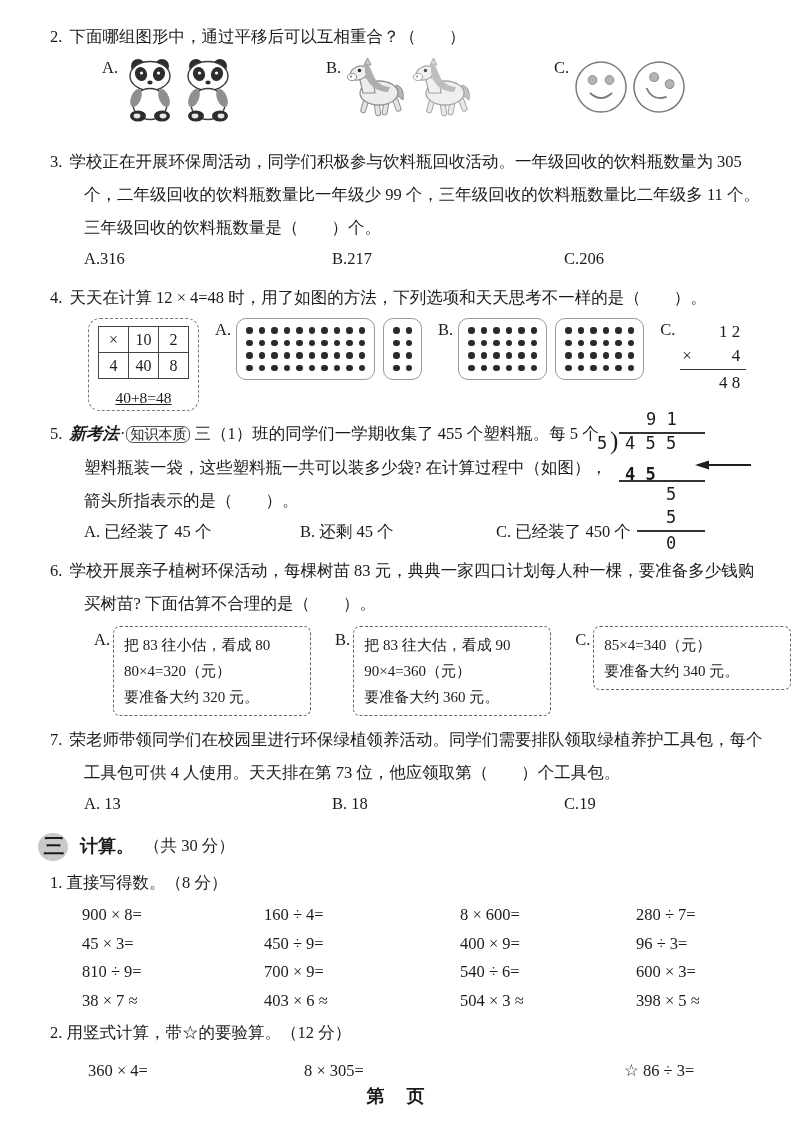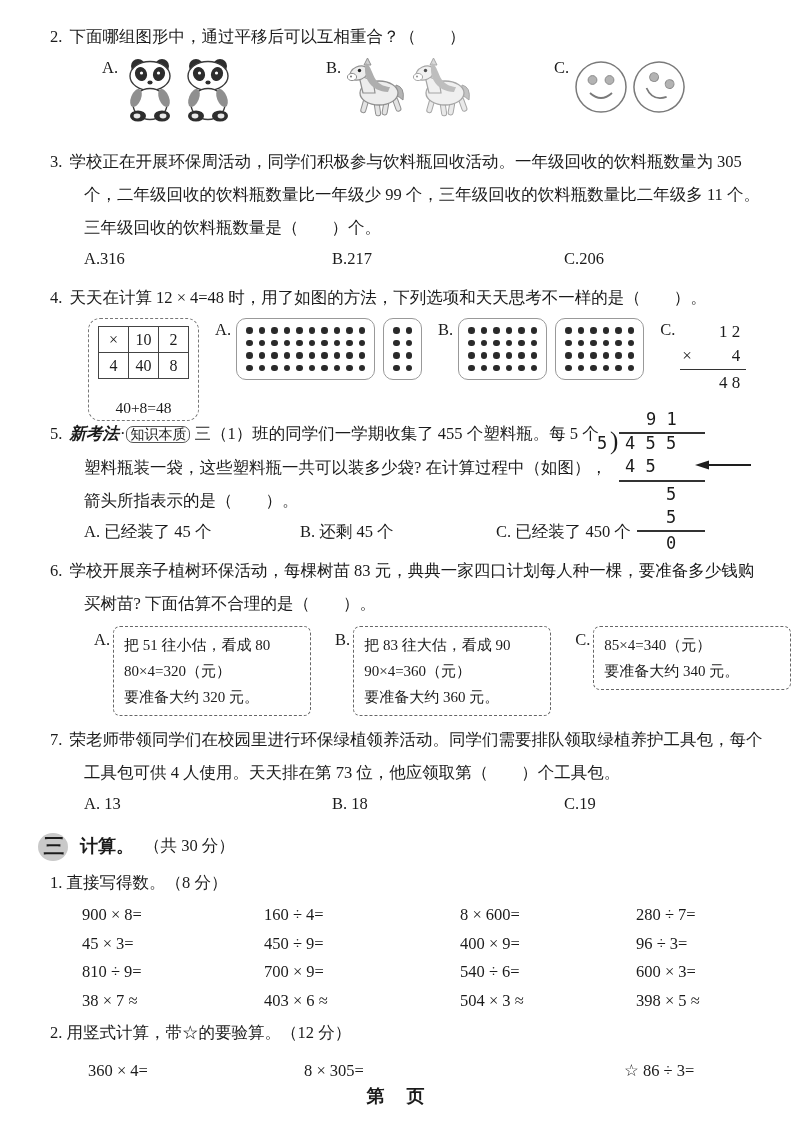--- a/index.html
+++ b/index.html
@@ -24,21 +24,21 @@
   .fig-item{display:flex;align-items:flex-start;gap:5px;}
   .fig-label{padding-top:2px;}
   .fig-a{width:224px;}
   .fig-b{width:228px;}
 
   
   .q4row{display:flex;align-items:flex-start;gap:16px;padding-left:38px;margin-top:4px;height:92px;}
   .tblbox{border:1.6px dashed #777;border-radius:12px;padding:7px 9px 3px 9px;text-align:center;}
   .tblbox table{border-collapse:collapse;margin:0 auto;}
   .tblbox td{border:1.2px solid #444;width:29px;height:25px;text-align:center;font-size:16px;padding:0;}
-  .tbl-caption{font-size:15.5px;margin-top:20px;}
+  .tbl-caption{font-size:15.5px;margin-top:10px;text-decoration:underline;}
   .dots-group{display:flex;gap:8px;align-items:stretch;}
   .dotbox{display:grid;gap:6px 6px;padding:8px 9px;border:1.4px solid #999;border-radius:10px;align-content:center;}
   .dot{width:6.5px;height:6.5px;border-radius:50%;background:#2a2a2a;}
   .vmult{width:66px;font-size:17px;margin-top:2px;}
   .vm-r1{text-align:right;padding-right:6px;line-height:24px;}
   .vm-r2{display:flex;justify-content:space-between;border-bottom:1.6px solid #333;padding:0 6px 1px 2px;line-height:24px;}
   .vm-r3{text-align:right;padding-right:6px;line-height:26px;}
 
   
   .badge-bold{font-weight:bold;font-style:italic;margin-right:1px;}
@@ -46,21 +46,21 @@
   .q5wrap{position:relative;}
   .q5wrap .q{padding-right:152px;}
   .longdiv{position:absolute;right:8px;top:-8px;width:160px;height:150px;
     font-family:"DejaVu Sans Mono",monospace;font-size:17px;}
   .ld{position:absolute;white-space:pre;}
   .ld-quot{left:49px;top:0;}
   .ld-divisor{left:0;top:24px;}
   .ld-paren{left:13px;top:18px;font-size:25px;font-family:"Liberation Serif",serif;}
   .ld-dividend{left:28px;top:24px;}
   .ld-vinc{left:22px;top:23px;width:86px;height:1.5px;background:#333;}
-  .ld-s1{left:28px;top:47px;}
+  .ld-s1{left:28px;top:55px;font-weight:bold;}
   .ld-arrow{position:absolute;left:96px;top:50px;}
   .ld-l1{left:22px;top:71px;width:86px;height:1.5px;background:#333;}
   .ld-b5{left:69px;top:75px;}
   .ld-p2{left:69px;top:98px;}
   .ld-l2{left:40px;top:121px;width:68px;height:1.5px;background:#333;}
   .ld-r0{left:69px;top:124px;}
 
   
   .est-row{display:flex;gap:24px;padding-left:44px;margin-top:6px;}
   .est-item{display:flex;align-items:flex-start;gap:3px;}
@@ -343,21 +343,21 @@
       <span class="ld ld-r0">0</span>
     </div>
   </div>
 
   <div class="sec">
     <p class="q"><span class="qnum">6.</span><span>学校开展亲子植树环保活动，每棵树苗 83 元，典典一家四口计划每人种一棵，要准备多少钱购买树苗? 下面估算不合理的是（　　）。</span></p>
     <div class="est-row">
       <div class="est-item">
         <span class="est-label">A.</span>
         <div class="est-box">
-          <div>把 51 往小估，看成 80</div>
+          <div>把 83 往小估，看成 80</div>
           <div>80×4=320（元）</div>
           <div>要准备大约 320 元。</div>
         </div>
       </div>
       <div class="est-item">
         <span class="est-label">B.</span>
         <div class="est-box">
           <div>把 83 往大估，看成 90</div>
           <div>90×4=360（元）</div>
           <div>要准备大约 360 元。</div>

